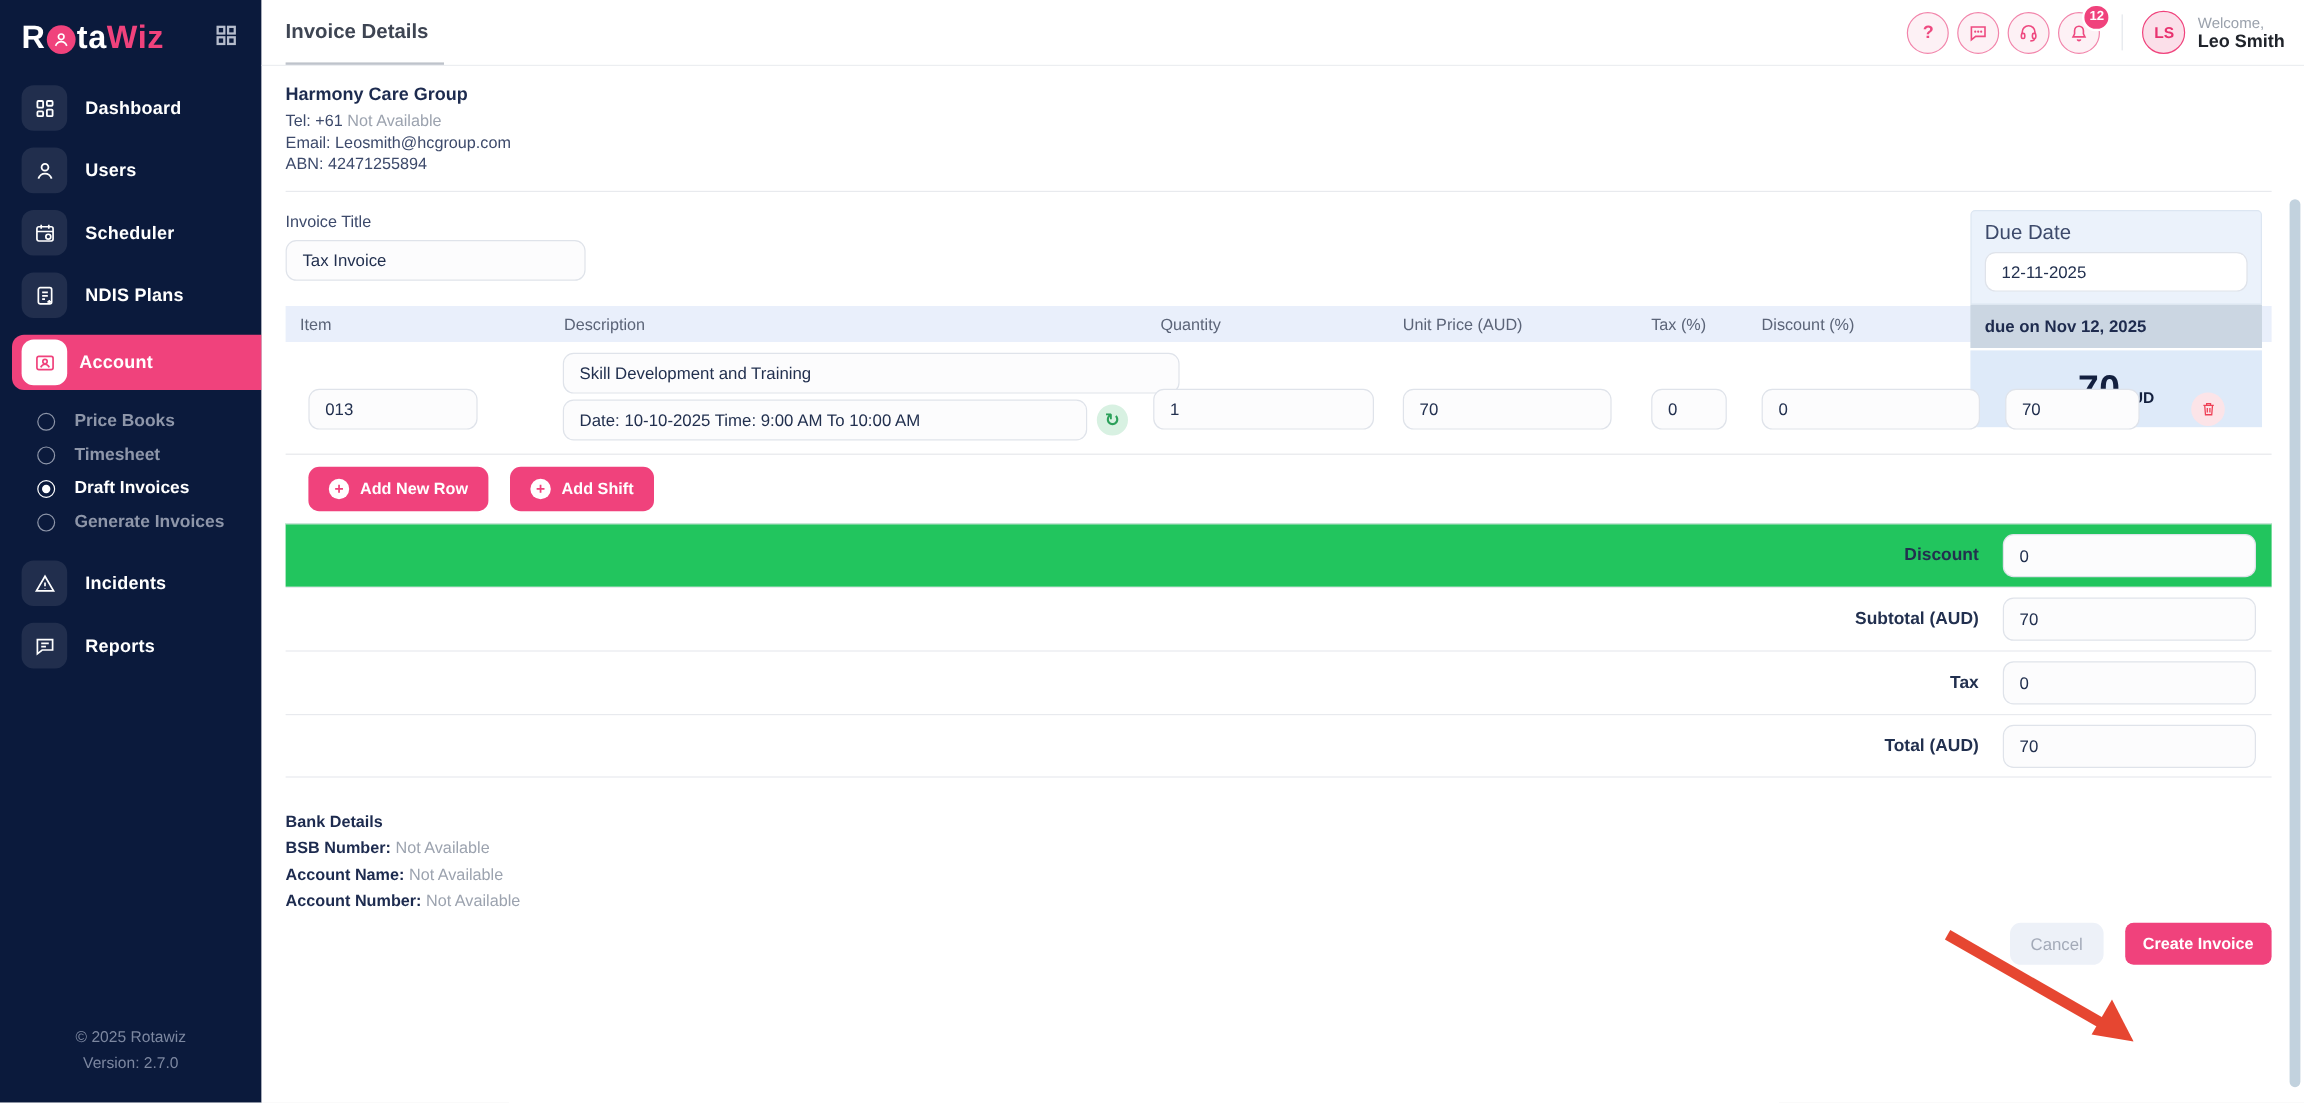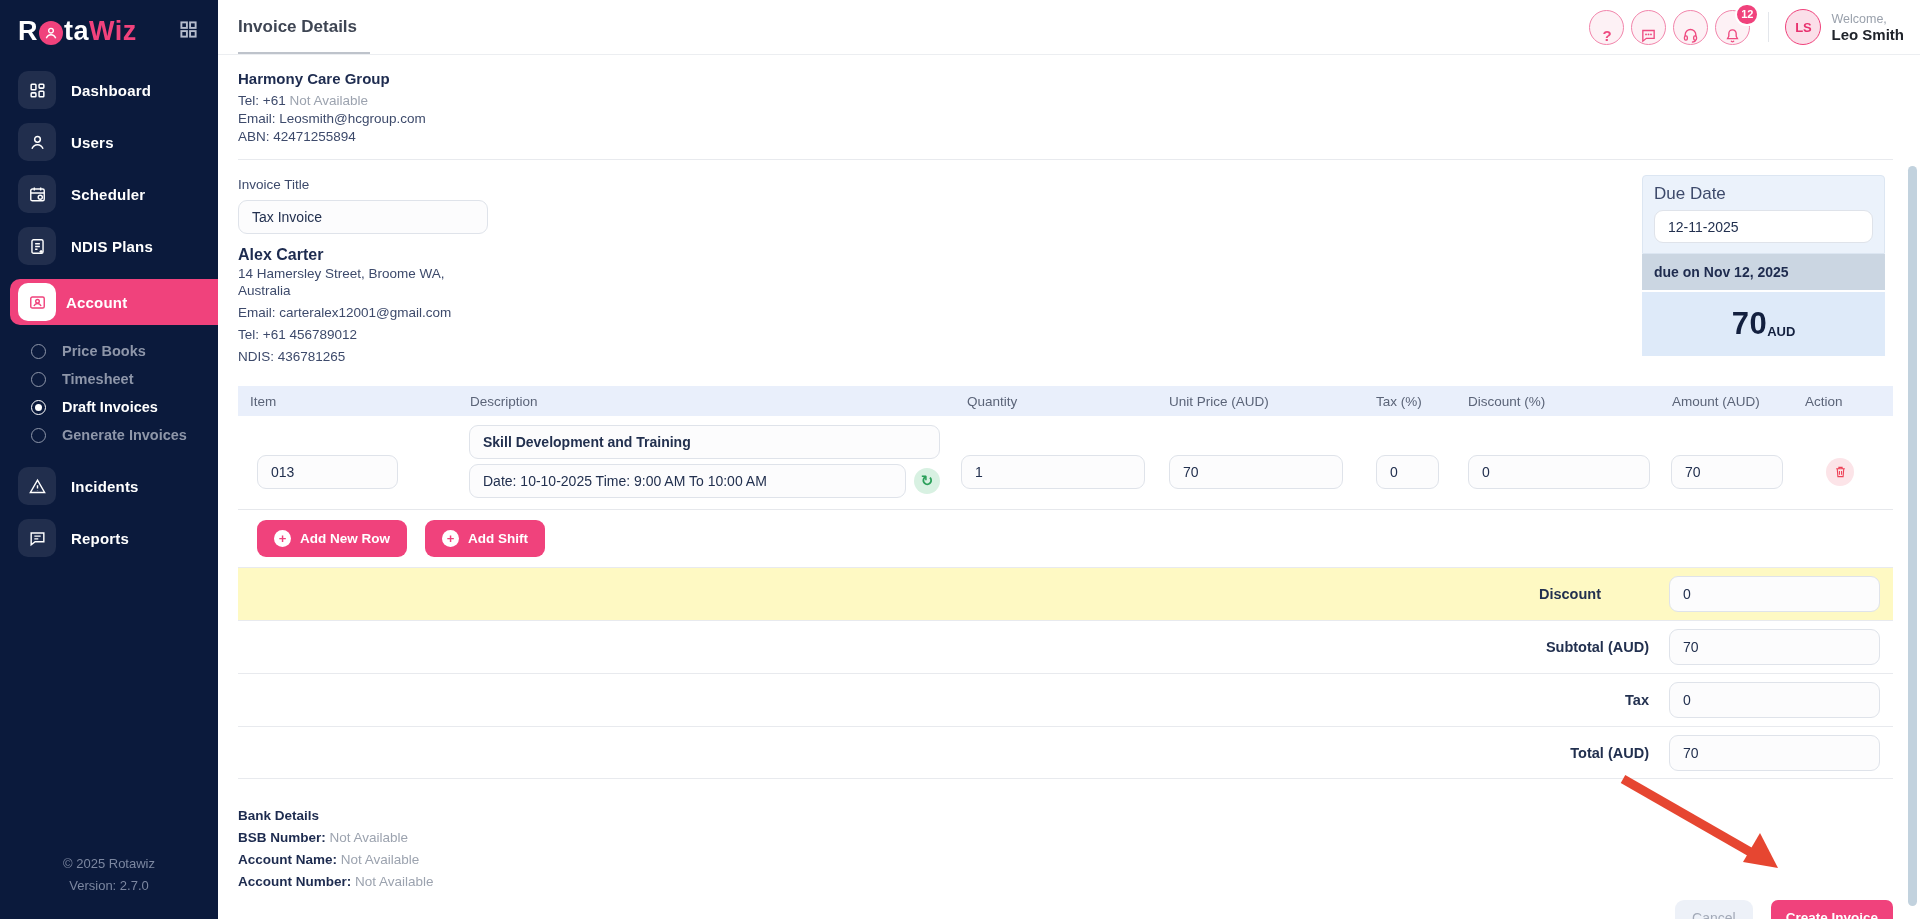--- a/index.html
+++ b/index.html
@@ -26,21 +26,21 @@
   .sub-item.selected { color:#ffffff; }
   .sub-item.selected .radio { border-color:#ffffff; }
   .sub-item.selected .radio::after { content:""; position:absolute; left:3px; top:3px; width:7px; height:7px; border-radius:50%; background:#fff; }
   .side-footer { position:absolute; bottom:22px; left:0; right:0; text-align:center; color:#7C87A0; font-size:13px; line-height:22px; }
 
   
   .topbar { position:absolute; left:218px; top:0; right:0; height:55px; background:#fff; border-bottom:1px solid #ECEEF1; display:flex; align-items:center; }
   .page-title { margin-left:20px; font-size:17px; font-weight:600; color:#3E4553; }
   .title-underline { position:absolute; left:20px; bottom:0; width:132px; height:2px; background:#BEC3CB; }
   .top-right { margin-left:auto; display:flex; align-items:center; padding-right:16px; }
-  .icon-circle { width:35px; height:35px; border-radius:50%; border:1.4px solid #F285AB; background:#FDF1F5; color:#EE4A80; display:flex; align-items:flex-end; justify-content:center; margin-left:7px; cursor:pointer; position:relative; font-weight:700; font-size:15px; }
+  .icon-circle { width:35px; height:35px; border-radius:50%; border:1.4px solid #F285AB; background:#FDF1F5; color:#EE4A80; display:flex; align-items:center; justify-content:center; margin-left:7px; cursor:pointer; position:relative; font-weight:700; font-size:15px; }
   .badge { position:absolute; top:-8px; right:-10px; min-width:23px; height:23px; border-radius:12px; background:#F0427C; border:2.5px solid #fff; color:#fff; font-size:11px; font-weight:700; display:flex; align-items:center; justify-content:center; padding:0 4px; }
   .vdivider { width:1px; height:30px; background:#E3E6EB; margin:0 16px 0 18px; }
   .avatar { width:36px; height:36px; border-radius:50%; border:1.6px solid #F0427C; background:#FBDFE9; color:#E8326F; font-size:13px; font-weight:700; display:flex; align-items:center; justify-content:center; cursor:pointer; }
   .welcome-block { margin-left:10px; line-height:16px; }
   .welcome { font-size:12.5px; color:#9AA1AC; }
   .user-name { font-size:15px; font-weight:700; color:#20242B; }
 
   
   .content { position:absolute; left:218px; top:55px; right:0; bottom:0; background:#fff; padding:15px 27px 0 20px; }
   .company-name { font-size:15px; font-weight:700; color:#1D2B4F; margin-bottom:5px; }
@@ -67,39 +67,39 @@
   .items-table { width:1655px; margin-top:21px; }
   .thead { display:grid; grid-template-columns:217px 497px 198px 205px 90px 215px 128px 105px; background:#E9EFFB; height:30px; align-items:center; font-size:13.5px; color:#5B6478; }
   .thead > div { padding-left:12px; }
   .thead > div:nth-child(2){ padding-left:15px; } .thead > div:nth-child(3){ padding-left:15px; }
   .thead > div:nth-child(4){ padding-left:19px; } .thead > div:nth-child(5){ padding-left:21px; }
   .thead > div:nth-child(6){ padding-left:23px; } .thead > div:nth-child(7){ padding-left:12px; }
   .thead > div:nth-child(8){ padding-left:17px; }
   .trow { display:grid; grid-template-columns:217px 497px 198px 205px 90px 215px 128px 105px; border-bottom:1px solid #E6E8EC; padding:9px 0 11px 0; }
   .cell { position:relative; }
   .item-input { width:141px; margin:30px 0 0 19px; }
-  .desc-input { width:471px; margin:0 0 0 14px;font-weight:bold; }
+  .desc-input { width:514px; margin:0 0 0 14px; }
   .shift-wrap { display:flex; align-items:center; margin-top:5px; }
   .shift-input { width:437px; margin-left:14px; }
   .icon-refresh { width:26px; height:26px; border-radius:50%; background:#D8F1E2; color:#2BA05A; font-size:15px; font-weight:700; display:flex; align-items:center; justify-content:center; margin-left:8px; cursor:pointer; }
   .qty-input { width:184px; margin:30px 0 0 9px; }
   .price-input { width:174px; margin:30px 0 0 19px; }
   .tax-input { width:63px; margin:30px 0 0 21px; }
   .disc-input { width:182px; margin:30px 0 0 23px; }
   .amt-input { width:112px; margin:30px 0 0 11px; }
   .icon-trash { width:28px; height:28px; border-radius:50%; background:#FCE4E8; display:flex; align-items:center; justify-content:center; margin:33px 0 0 38px; cursor:pointer; }
 
   .add-row-bar { display:flex; gap:18px; padding:10px 0 10px 19px; width:1655px; }
   .pink-btn { display:inline-flex; align-items:center; gap:9px; height:37px; padding:0 17px; background:#F0427C; border:none; border-radius:9px; color:#fff; font-size:13.5px; font-weight:700; font-family:inherit; cursor:pointer; }
   .plus-disc { width:17px; height:17px; border-radius:50%; background:#fff; color:#F0427C; font-size:13px; font-weight:700; display:flex; align-items:center; justify-content:center; line-height:1; }
 
   
   .totals { width:1655px; }
   .total-row { display:flex; align-items:center; justify-content:flex-end; height:53px; border-top:1px solid #E8EAEE; padding-right:13px; }
-  .total-row.highlight { background:#fef9c3;gap:48px; }
+  .total-row.highlight { background:#22c55e; }
   .total-label { font-size:14.5px; font-weight:700; color:#22304F; margin-right:20px; }
   .total-input { width:211px; height:36px; }
 
   
   .bank { margin-top:26px; font-size:13.5px; line-height:22px; }
   .bank-title { font-weight:700; color:#1D2B4F; }
   .bank-label { font-weight:700; color:#1D2B4F; }
 
   
   .footer-actions { display:flex; justify-content:flex-end; align-items:center; gap:18px; margin:7px 7px 0 0; width:1655px; }
@@ -278,28 +278,20 @@
       <div class="meta-line"><span>Tel: +61</span> <span class="muted">Not Available</span></div>
       <div class="meta-line">Email: Leosmith@hcgroup.com</div>
       <div class="meta-line">ABN: 42471255894</div>
     </div>
 
     <hr class="divider">
 
     <div class="field-label">Invoice Title</div>
     <input class="text-input title-input" value="Tax Invoice" style="">
 
-    <div>
-      <div class="client-name">Alex Carter</div>
-      <div class="client-line">14 Hamersley Street, Broome WA,</div>
-      <div class="client-line">Australia</div>
-      <div class="client-line sp">Email: carteralex12001@gmail.com</div>
-      <div class="client-line sp">Tel: +61 456789012</div>
-      <div class="client-line sp">NDIS: 436781265</div>
-    </div>
 
     <div class="due-panel">
       <div class="due-top">
         <div style="font-size:17px;color:#3D4A6B;">Due Date</div>
         <input class="text-input" value="12-11-2025" style="">
       </div>
       <div class="due-band">due on Nov 12, 2025</div>
       <div class="due-amount">
         <span class="amount-big">70</span>
         <span class="amount-cur">AUD</span>

